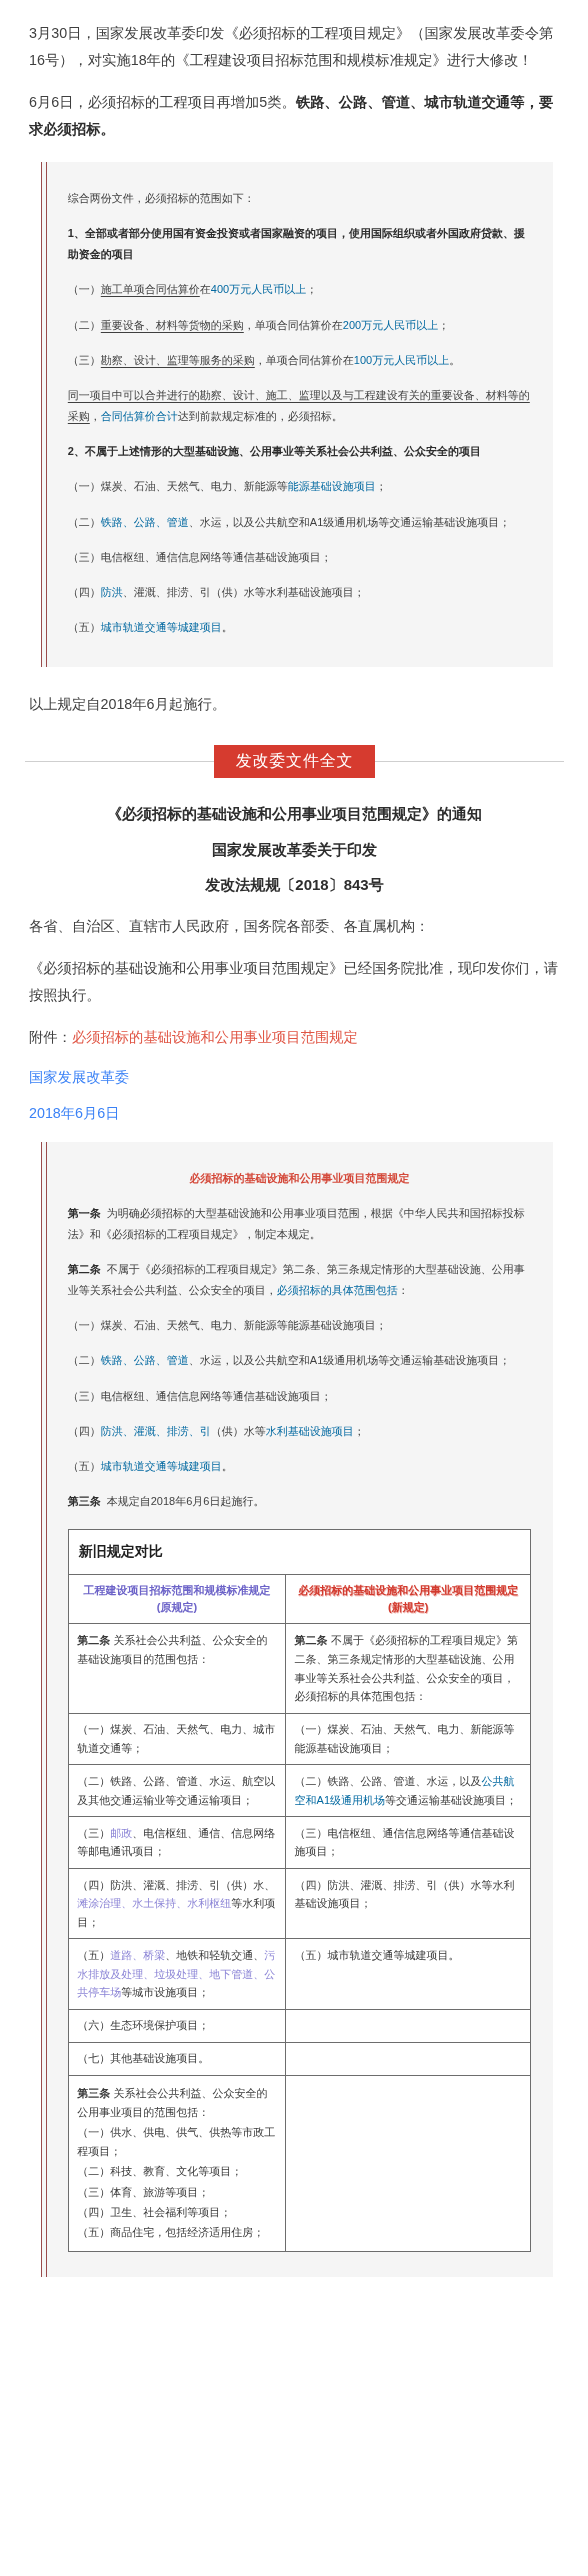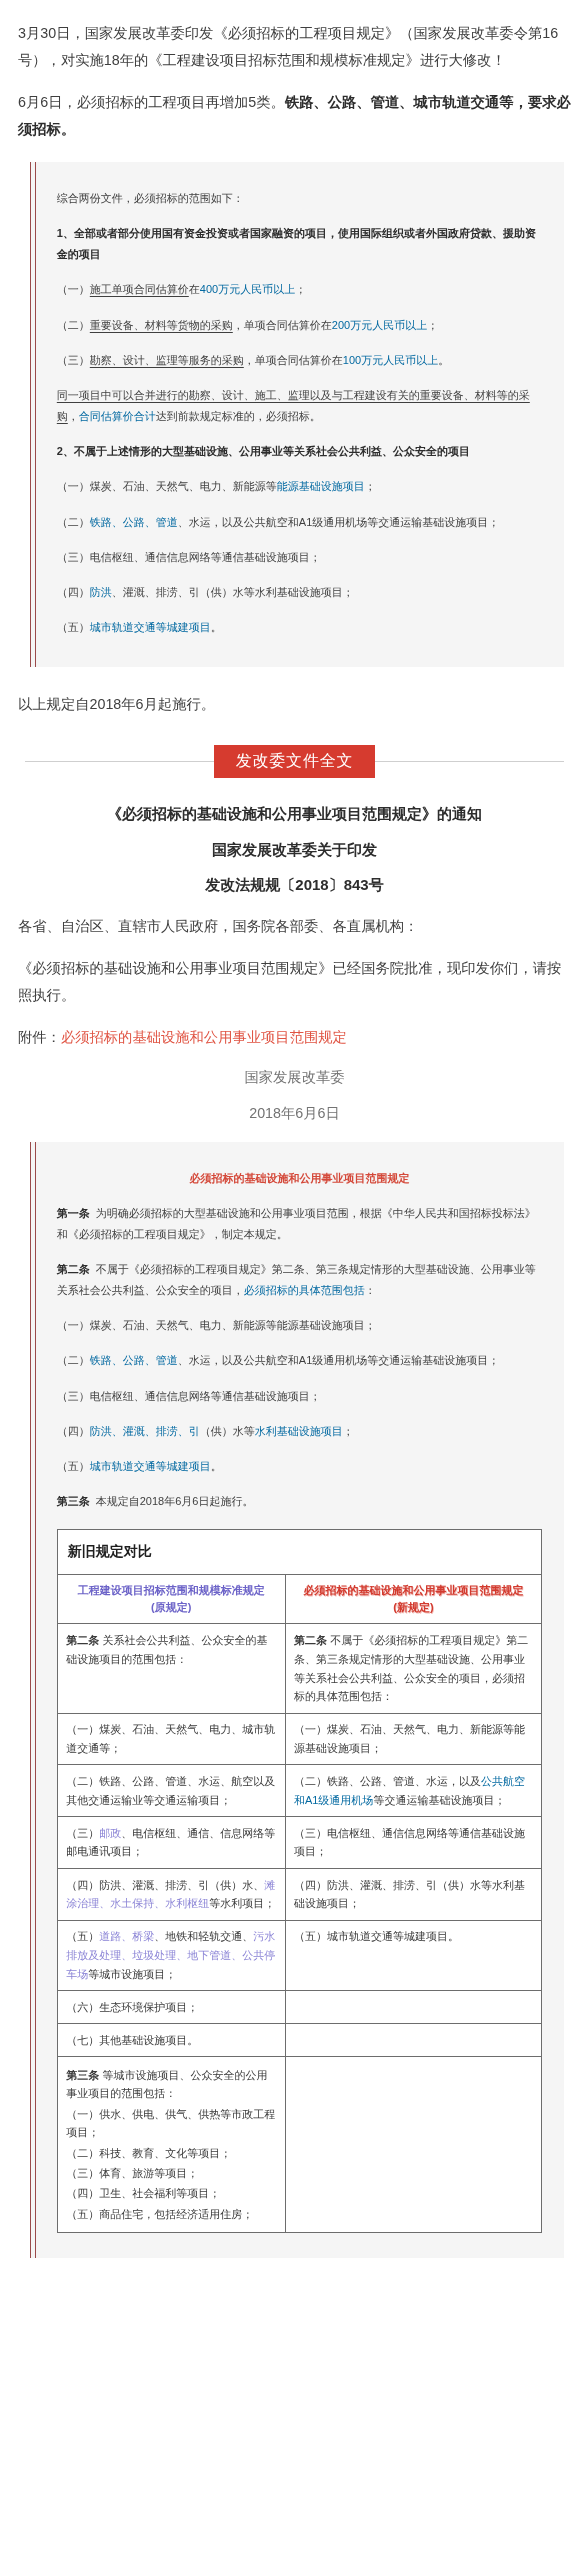--- a/index.html
+++ b/index.html
@@ -1,35 +1,35 @@
 <!DOCTYPE html>
 <html style="font-size:13.4px"><head>
 <meta charset="utf-8">
 <style>
   html,body { margin:0; padding:0; background:#fff; }
   body { font-family:"Liberation Sans","DejaVu Sans",sans-serif; color:#3f3f3f; }
   .page { width:589px; margin:0 auto; background:#fff; padding:5px 0 11.8px; box-sizing:border-box; overflow:hidden; }
-  .content { padding:0 18px; }
+  .content { padding:0 29px; }
   p.body-text { font-size:14.3px; line-height:1.9; margin:15px 0; }
   .bold { font-weight:bold; color:#2d2d2d; }
   .red { color:#0369a1; }
   .u { text-decoration:underline; text-underline-offset:2.5px; }
 
   .quote-box { position:relative; background:#f5f5f5; margin:18.5px 6.7px 23.5px 11.8px; padding:11.8px 22px 15px 27px; }
   .quote-box::before { content:""; position:absolute; left:0; top:0; bottom:0; width:4.2px;
       border-left:1.7px solid #9a4a4a; border-right:1.7px solid #9a4a4a; }
   .quote-box p { font-size:11px; line-height:1.9; margin:14.3px 0; }
 
   .banner { position:relative; text-align:center; margin:27px 0 23.5px; }
   .banner .line { position:absolute; left:25px; right:25px; top:50%; border-top:0.8px solid #cfcfcf; }
   .banner .label { position:relative; display:inline-block; background:#d63b2f; color:#fff;
       font-weight:normal; font-size:16px; padding:5.9px 22px; letter-spacing:0.8px; }
 
   .center-title { text-align:center; font-weight:bold; font-size:15px; color:#2d2d2d; margin:10px 0; line-height:1.7; }
-  .sign { text-align:center; font-size:14.3px; margin:17px 0; color:#737373; }
+  .sign { text-align:left; font-size:14.3px; margin:17px 0; color:#3b82f6; }
   .attach-link { color:#e05443; text-decoration:none; cursor:pointer; }
   .law-label { margin-right:5.9px; }
 
   .law-title { text-align:center; font-weight:bold; font-size:15px; margin:8.4px 0 17px; color:#2d2d2d; }
   .law-title.red-title { color:#d4493a; }
 
   table.compare { width:100%; border-collapse:collapse; background:#fff; margin:17px 0 10px; }
   .compare th, .compare td { border:0.8px solid #6d6d6d; padding:6.7px 8.4px; font-size:11px;
       line-height:1.7; vertical-align:top; text-align:left; font-weight:normal; color:#3a3a3a; }
   .compare col.old-col { width:47%; }
@@ -137,21 +137,21 @@
         <tr>
           <td class="deleted-cell">（六）生态环境保护项目；</td>
           <td></td>
         </tr>
         <tr>
           <td class="deleted-cell">（七）其他基础设施项目。</td>
           <td></td>
         </tr>
         <tr>
           <td class="deleted-cell">
-            <div class="r9-line"><span class="cell-bold">第三条</span><span>等城市设施项目、公众安全的公用事业项目的范围包括：</span></div>
+            <div class="r9-line"><span class="cell-bold">第三条</span><span>关系社会公共利益、公众安全的公用事业项目的范围包括：</span></div>
             <div class="r9-line">（一）供水、供电、供气、供热等市政工程项目；</div>
             <div class="r9-line">（二）科技、教育、文化等项目；</div>
             <div class="r9-line">（三）体育、旅游等项目；</div>
             <div class="r9-line">（四）卫生、社会福利等项目；</div>
             <div class="r9-line">（五）商品住宅，包括经济适用住房；</div>
 
           </td>
           <td></td>
         </tr>
       </tbody>

